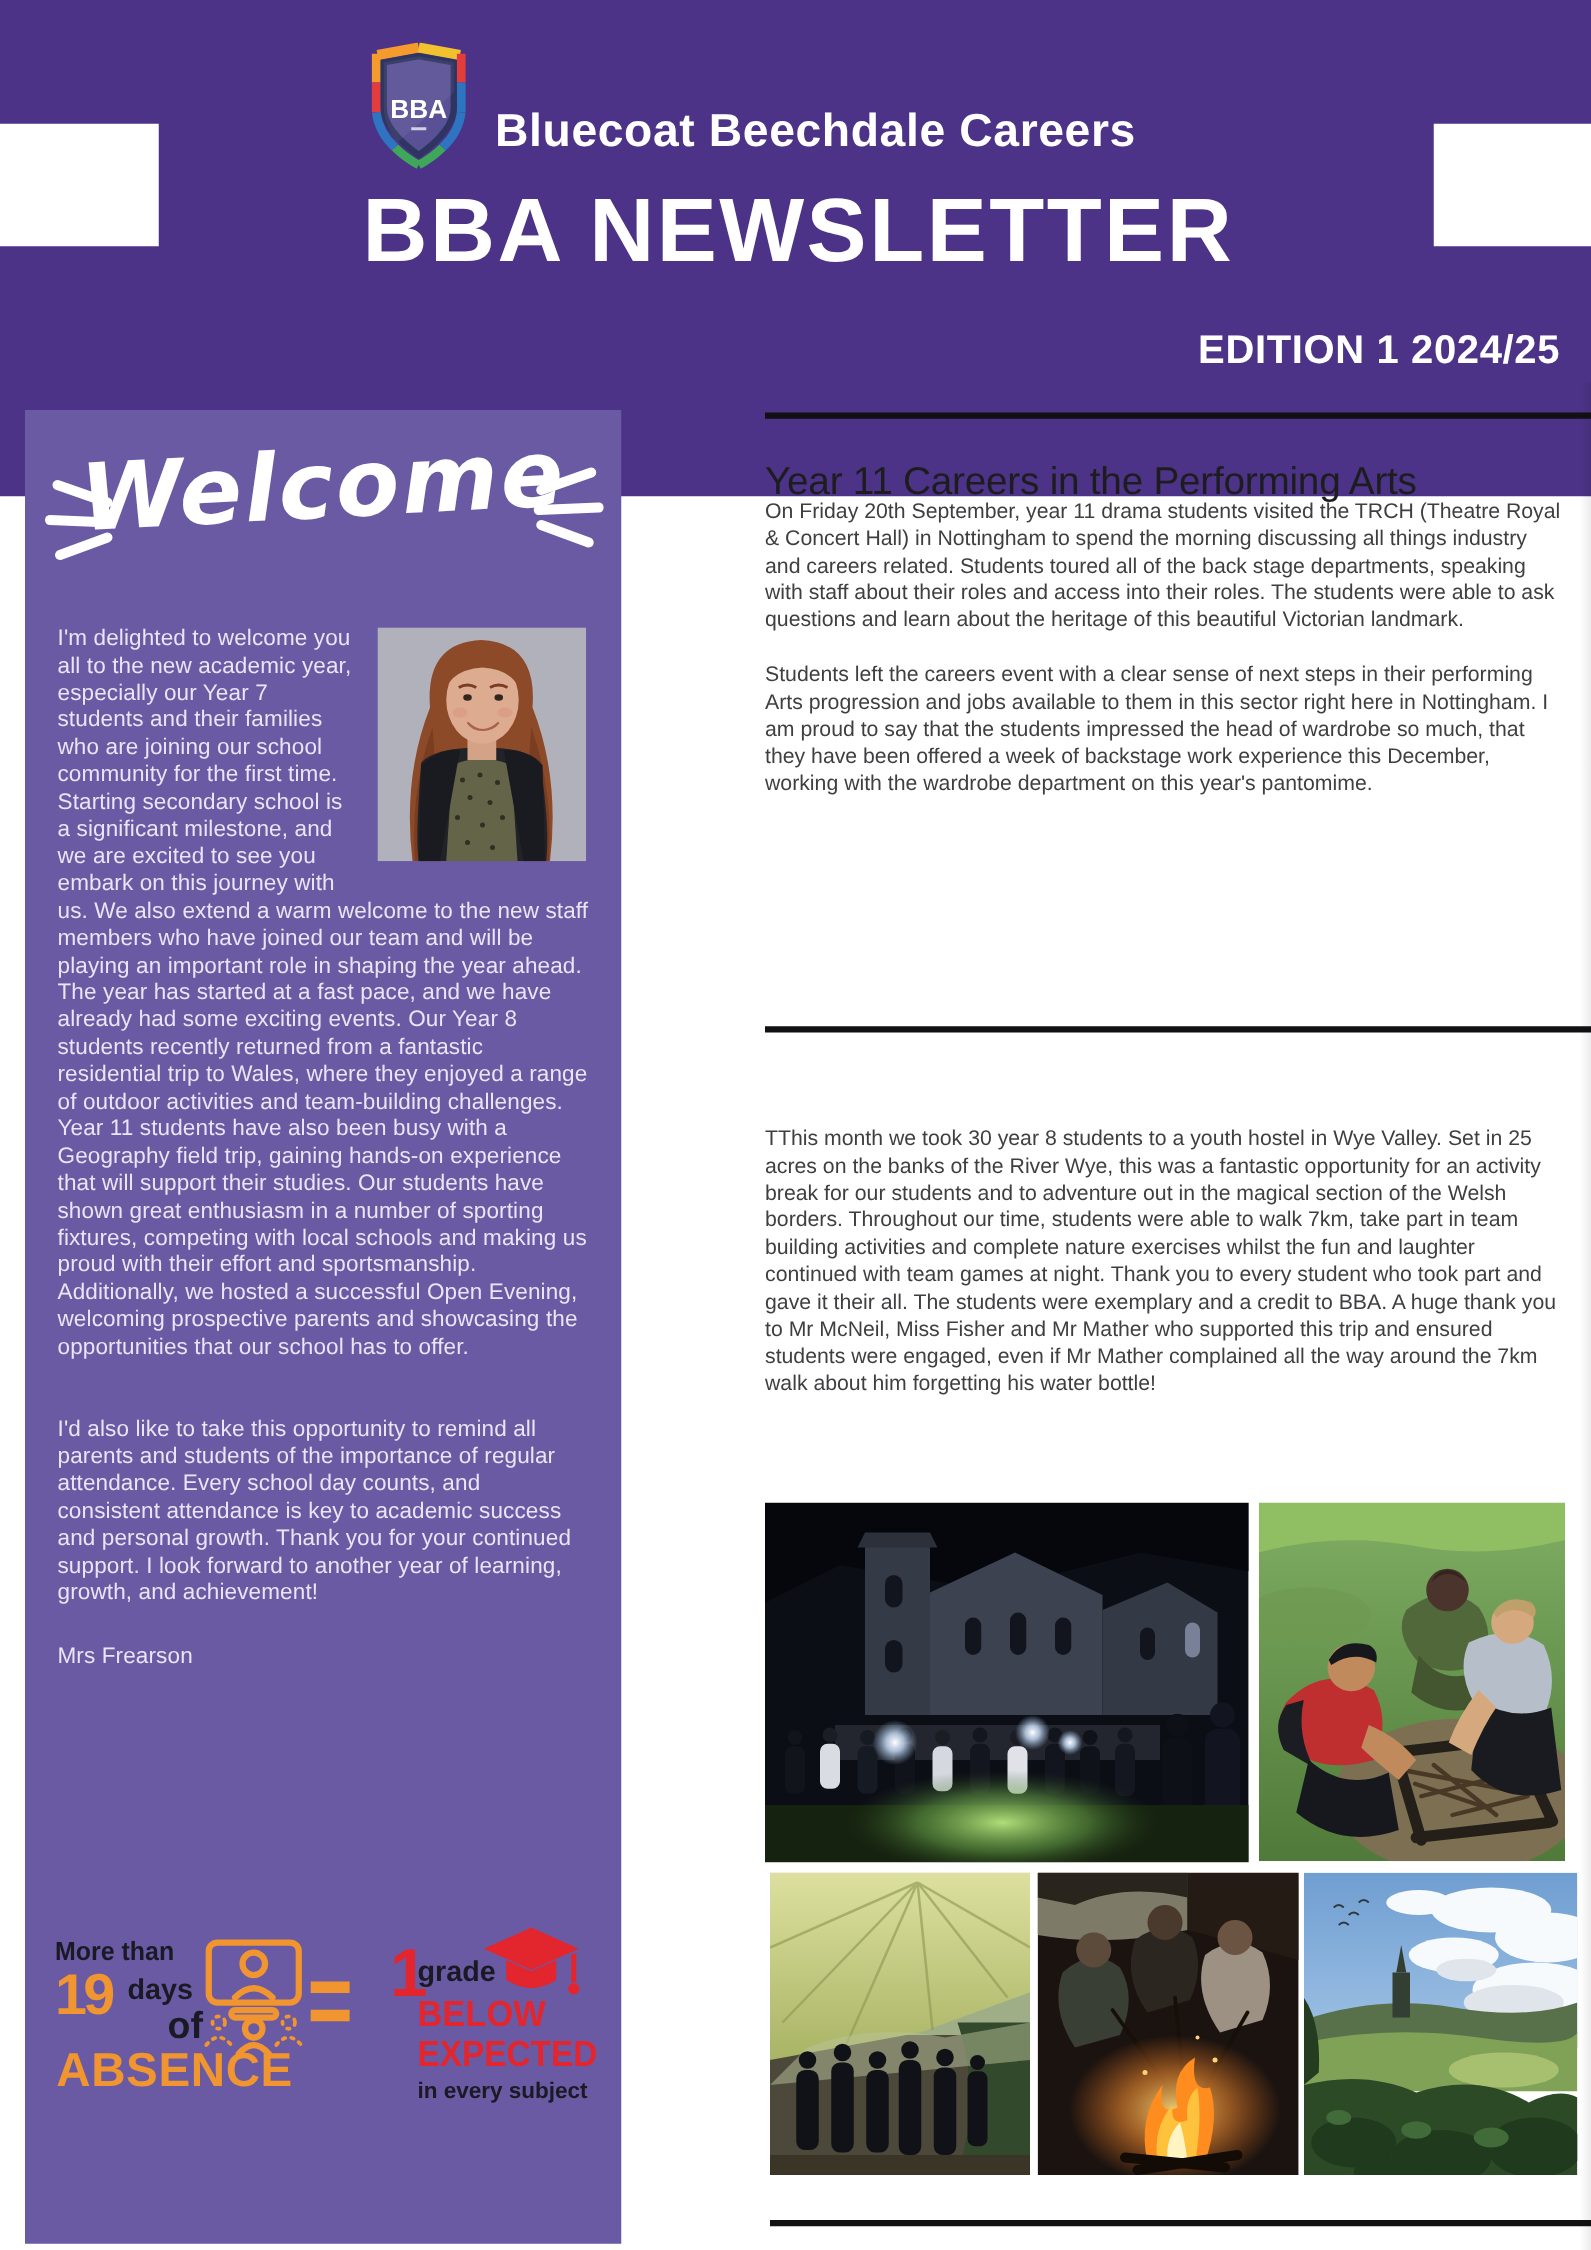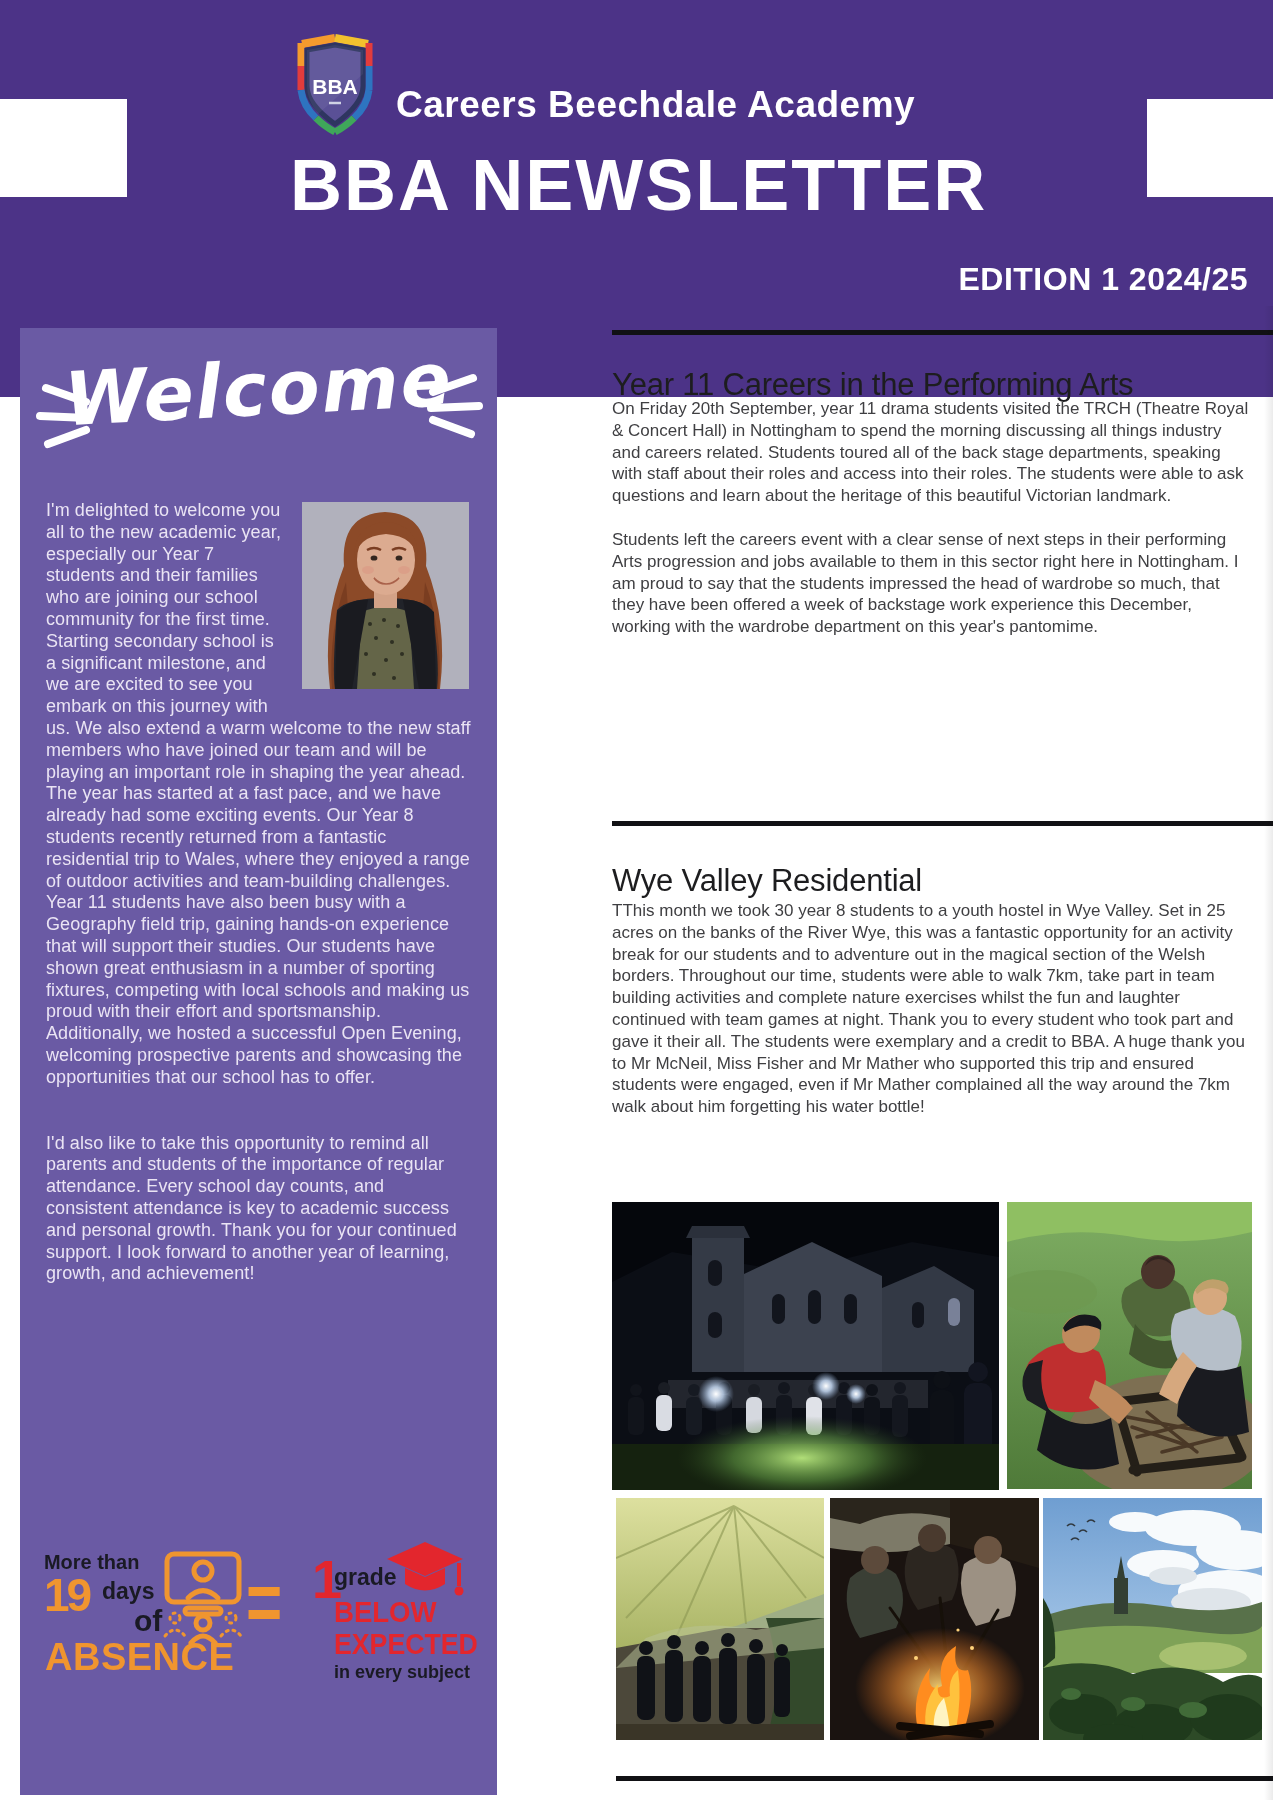--- a/index.html
+++ b/index.html
@@ -100,21 +100,21 @@
       <path d="M81 9 V32" stroke="#e23c3c" stroke-width="7" fill="none"></path>
       <path d="M81 32 V56" stroke="#2e74c0" stroke-width="7" fill="none"></path>
       <path d="M81 56 Q79 72 66 84" stroke="#2e74c0" stroke-width="7" fill="none"></path>
       <path d="M66 84 Q58 92 47 98" stroke="#3fa75a" stroke-width="7" fill="none"></path>
       <path d="M47 11 L75 16 V52 Q75 70 47 90 Q19 70 19 52 V16 Z" fill="#5a5096" stroke="#2e3560" stroke-width="5"></path>
       <path d="M47 11 L75 16 V40 L30 80 Q19 66 19 52 V16 Z" fill="#ffffff" opacity="0.06"></path>
       <text x="47" y="60" text-anchor="middle" font-size="21" font-weight="700" fill="#ffffff">BBA</text>
       <line x1="41" y1="69" x2="53" y2="69" stroke="#cfd2e4" stroke-width="2.5"></line>
     </svg>
 
-    <div class="school-name">Careers Beechdale Academy</div>
+    <div class="school-name">Bluecoat Beechdale Careers</div>
     <div class="newsletter-title">BBA NEWSLETTER</div>
     <div class="edition">EDITION 1 2024/25</div>
   </div>
 
   <div class="sidebar">
     <div class="welcome-row">
       <svg class="rays rays-left" width="58" height="72" viewBox="0 0 58 72">
         <path d="M10 10 L50 24"></path>
           <path d="M4 38 L52 40"></path>
           <path d="M12 66 L50 52"></path>
@@ -159,20 +159,21 @@
           <path d="M65 48 Q72 44 79 48" stroke="#7a3d22" stroke-width="2.4" fill="none"></path>
           <path d="M90 48 Q97 44 104 48" stroke="#7a3d22" stroke-width="2.4" fill="none"></path>
           <ellipse cx="66" cy="68" rx="6" ry="4" fill="#d98f7e" opacity=".4"></ellipse>
           <ellipse cx="102" cy="68" rx="6" ry="4" fill="#d98f7e" opacity=".4"></ellipse>
           <path d="M72 76 Q84 88 97 76 Q92 82 84 82 Q76 82 72 76 Z" fill="#f4f0ea" stroke="#a9614a" stroke-width="1.6"></path>
         </svg>
       </div>
       <p class="p1">I'm delighted to welcome you all to the new academic year, especially our Year 7 students and their families who are joining our school community for the first time. Starting secondary school is a significant milestone, and we are excited to see you embark on this journey with us. We also extend a warm welcome to the new staff members who have joined our team and will be playing an important role in shaping the year ahead. The year has started at a fast pace, and we have already had some exciting events. Our Year 8 students recently returned from a fantastic residential trip to Wales, where they enjoyed a range of outdoor activities and team-building challenges. Year 11 students have also been busy with a Geography field trip, gaining hands-on experience that will support their studies. Our students have shown great enthusiasm in a number of sporting fixtures, competing with local schools and making us proud with their effort and sportsmanship. Additionally, we hosted a successful Open Evening, welcoming prospective parents and showcasing the opportunities that our school has to offer.</p>
       <p class="p2">I'd also like to take this opportunity to remind all parents and students of the importance of regular attendance. Every school day counts, and consistent attendance is key to academic success and personal growth. Thank you for your continued support. I look forward to another year of learning, growth, and achievement!</p>
       <div class="signature">
+        <div>Mrs Frearson</div>
       </div>
     </div>
 
     <div class="infographic">
       <div class="ig ig-dark ig-more">More than</div>
       <div class="ig ig-orange ig-19">19</div>
       <div class="ig ig-dark ig-days">days</div>
       <div class="ig ig-dark ig-of">of</div>
       <svg class="ig-screen" width="86" height="94" viewBox="0 0 86 94">
         <g stroke="#f0952f" stroke-width="5" fill="none" stroke-linecap="round">
@@ -207,21 +208,20 @@
   </div>
 
   <div class="rule rule1"></div>
   <h1 class="article-title title1">Year 11 Careers in the Performing Arts</h1>
   <div class="article-body body1">
     <p>On Friday 20th September, year 11 drama students visited the TRCH (Theatre Royal &amp; Concert Hall) in Nottingham to spend the morning discussing all things industry and careers related. Students toured all of the back stage departments, speaking with staff about their roles and access into their roles. The students were able to ask questions and learn about the heritage of this beautiful Victorian landmark.</p>
     <p>Students left the careers event with a clear sense of next steps in their performing Arts progression and jobs available to them in this sector right here in Nottingham. I am proud to say that the students impressed the head of wardrobe so much, that they have been offered a week of backstage work experience this December, working with the wardrobe department on this year's pantomime.</p>
   </div>
 
   <div class="rule rule2"></div>
-  <h1 class="article-title title2">Wye Valley Residential</h1>
   <div class="article-body body2">
     <p>TThis month we took 30 year 8 students to a youth hostel in Wye Valley. Set in 25 acres on the banks of the River Wye, this was a fantastic opportunity for an activity break for our students and to adventure out in the magical section of the Welsh borders. Throughout our time, students were able to walk 7km, take part in team building activities and complete nature exercises whilst the fun and laughter continued with team games at night. Thank you to every student who took part and gave it their all. The students were exemplary and a credit to BBA. A huge thank you to Mr McNeil, Miss Fisher and Mr Mather who supported this trip and ensured students were engaged, even if Mr Mather complained all the way around the 7km walk about him forgetting his water bottle!</p>
   </div>
 
   <div class="photo photo-night">
     <svg viewBox="0 0 387 288" preserveAspectRatio="none">
       <defs>
         <radialGradient id="gGlow" cx=".5" cy=".5" r=".5">
           <stop offset="0" stop-color="#b9e87e" stop-opacity=".95"></stop>
           <stop offset=".55" stop-color="#6fae4e" stop-opacity=".5"></stop>

